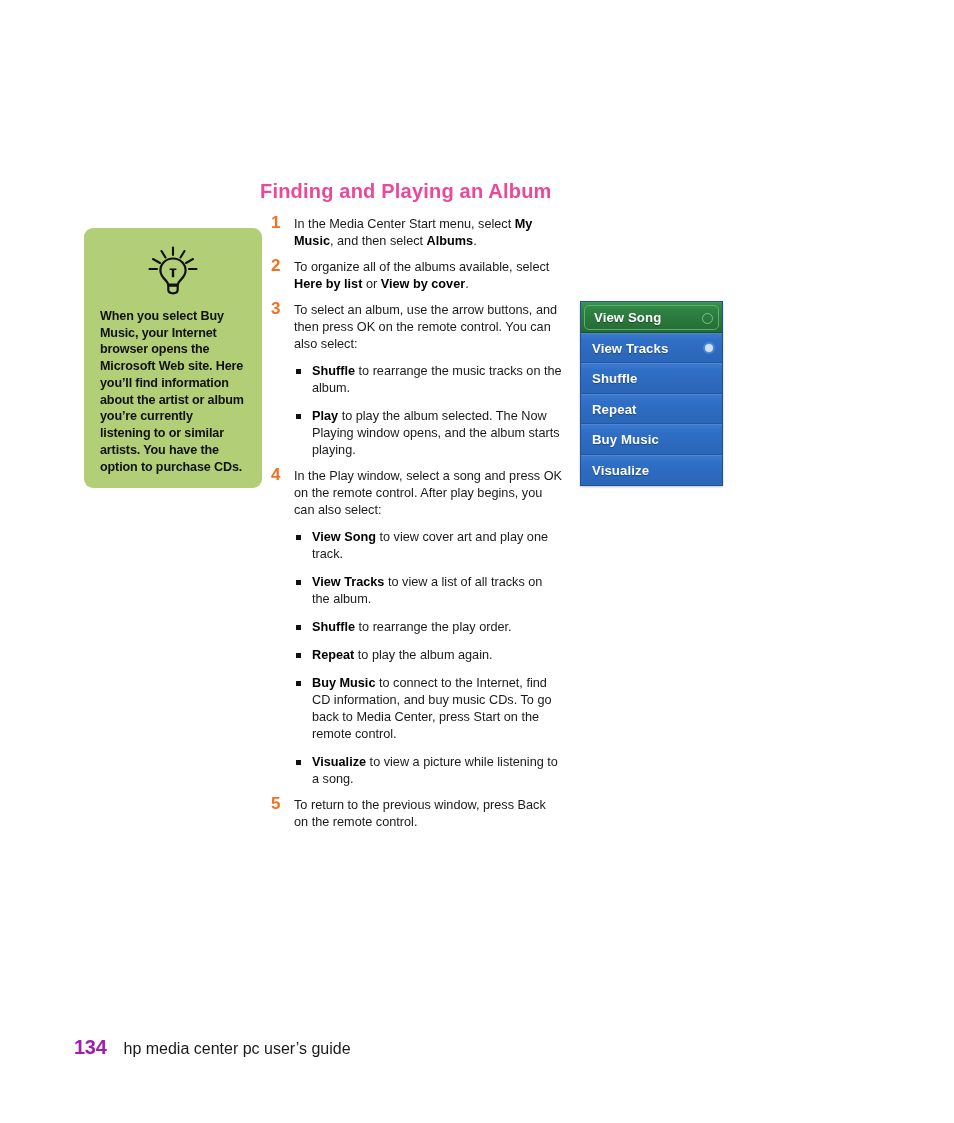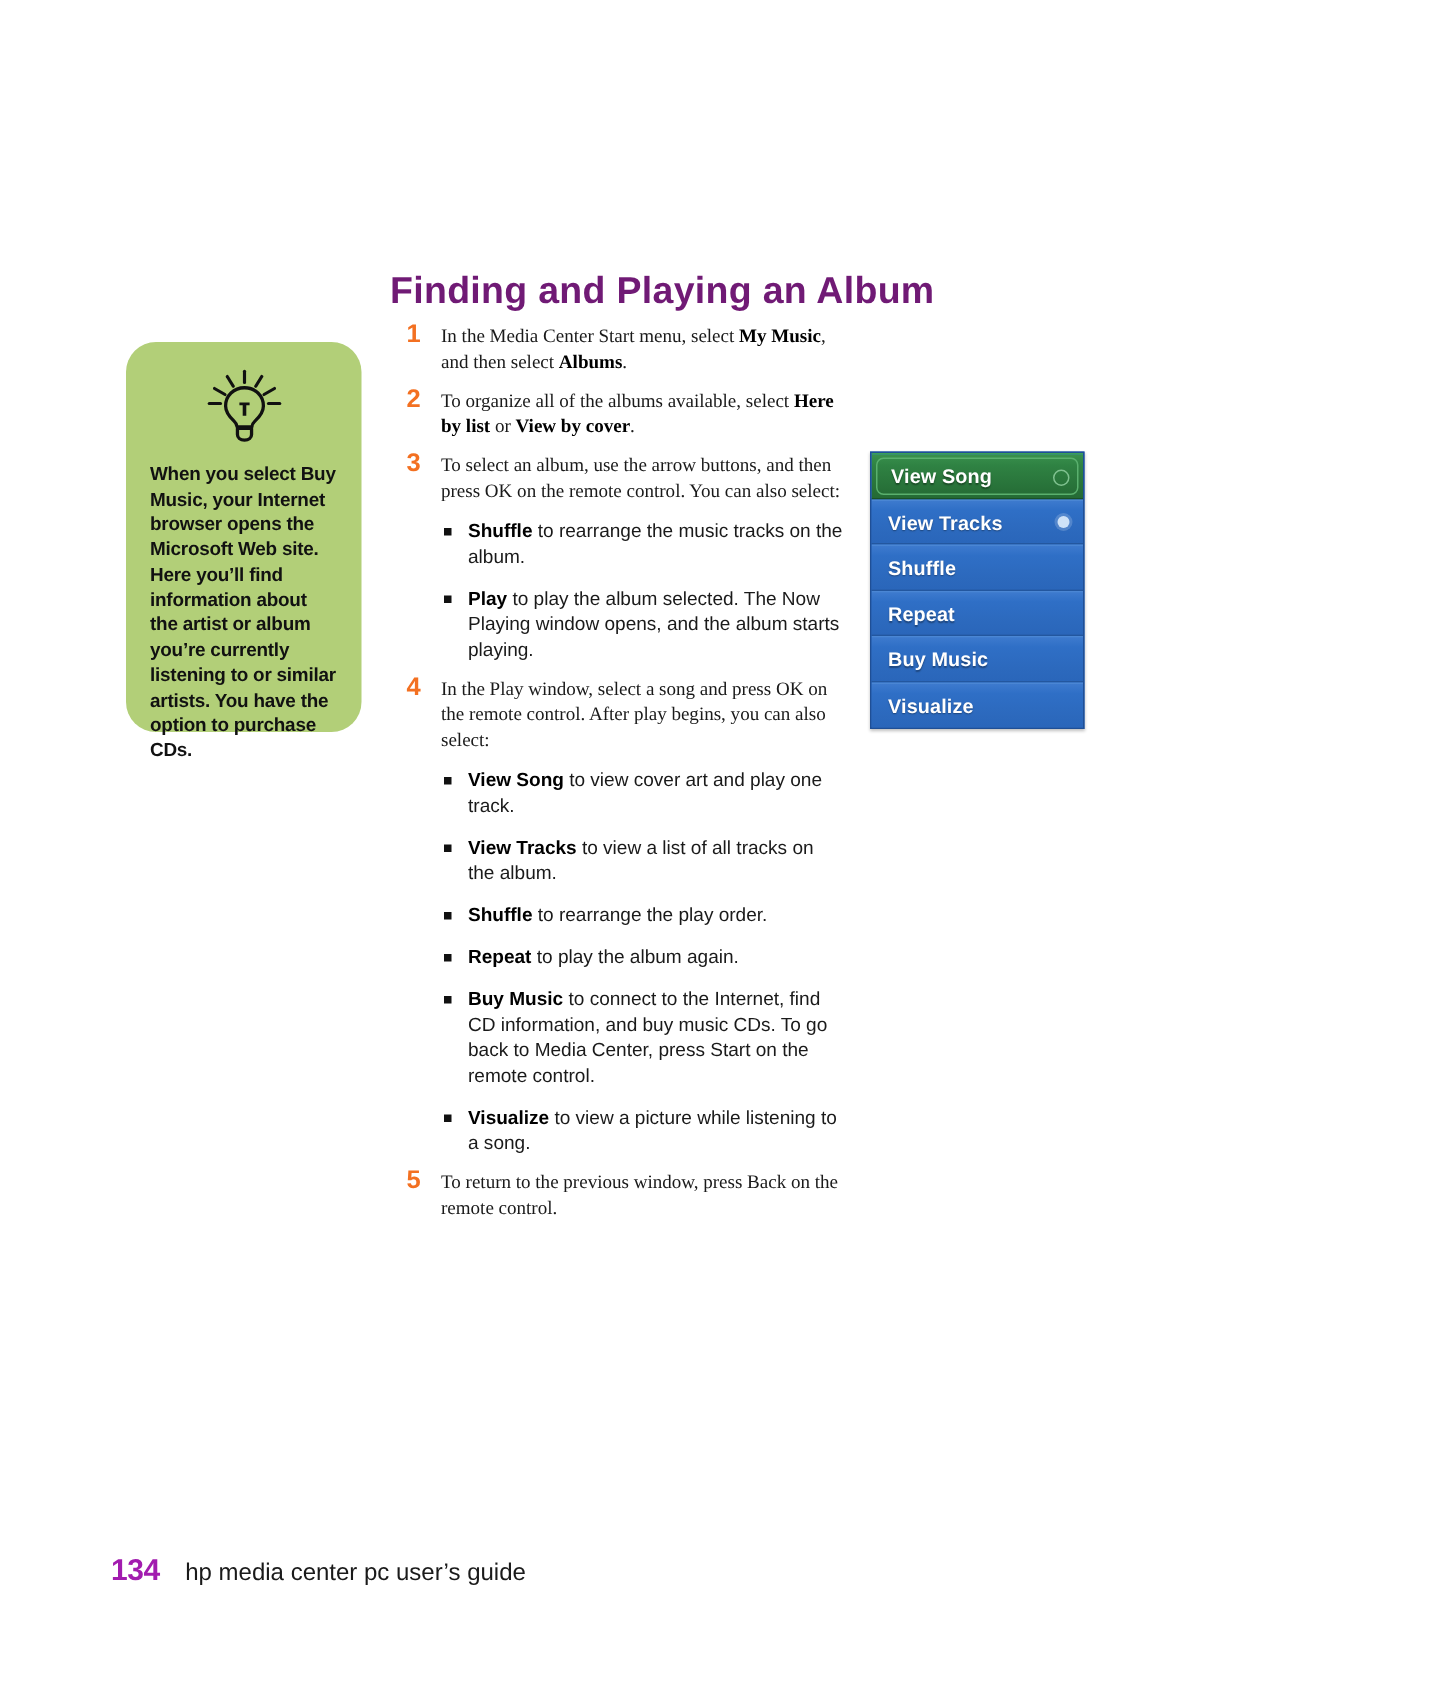--- a/index.html
+++ b/index.html
@@ -14,35 +14,35 @@
     font-family: "Liberation Sans", sans-serif;
     color: #1a1a1a;
     overflow: hidden;
   }
 
   
   .page-title {
     position: absolute;
     left: 260px;
     top: 180px;
-    font-size: 25px;
+    font-size: 20px;
     font-weight: bold;
     letter-spacing: 0.2px;
-    color: #701a75;
+    color: #ec4899;
   }
 
   
   .tip-box {
     position: absolute;
     left: 84px;
     top: 228px;
-    width: 157px;
+    width: 178px;
     height: 260px;
     background: #b2cf78;
-    border-radius: 20px;
+    border-radius: 9px;
     box-sizing: border-box;
     padding: 14px 16px 10px 16px;
   }
   .tip-icon {
     width: 100%;
     display: flex;
     justify-content: center;
     margin-top: 4px;
     margin-bottom: 12px;
   }
@@ -74,21 +74,20 @@
     font-size: 17px;
     font-weight: bold;
     color: #f37021;
     line-height: 1.2;
   }
   .step-body {
     margin-left: 23px;
     font-size: 12.7px;
     line-height: 1.34;
     color: #1a1a1a;
-    font-family: Liberation Serif, serif;
   }
   .step-body b { font-weight: bold; color: #000; }
 
   .sublist {
     margin-left: 23px;
     margin-top: 10px;
     margin-bottom: 2px;
   }
   .subitem {
     position: relative;

